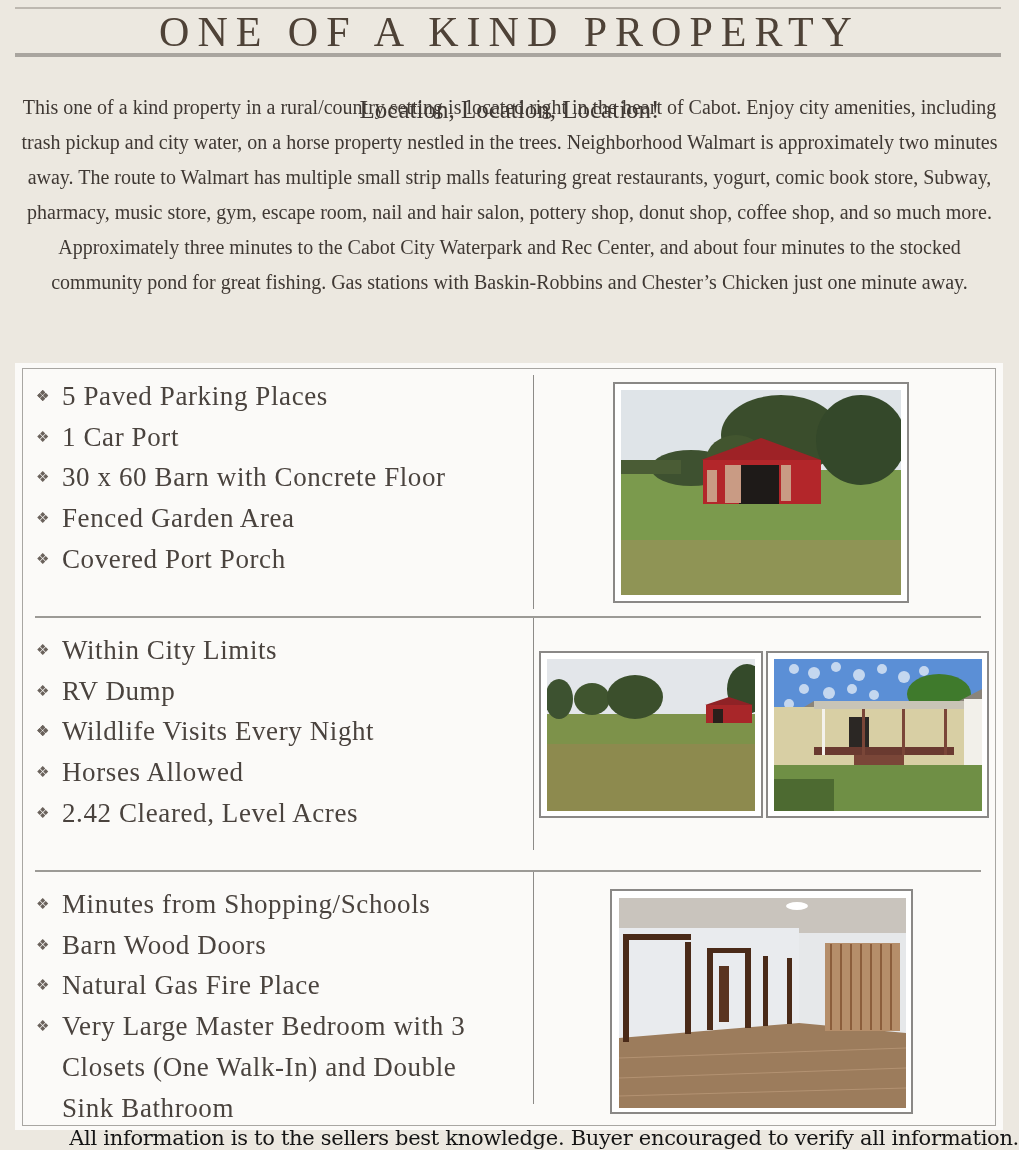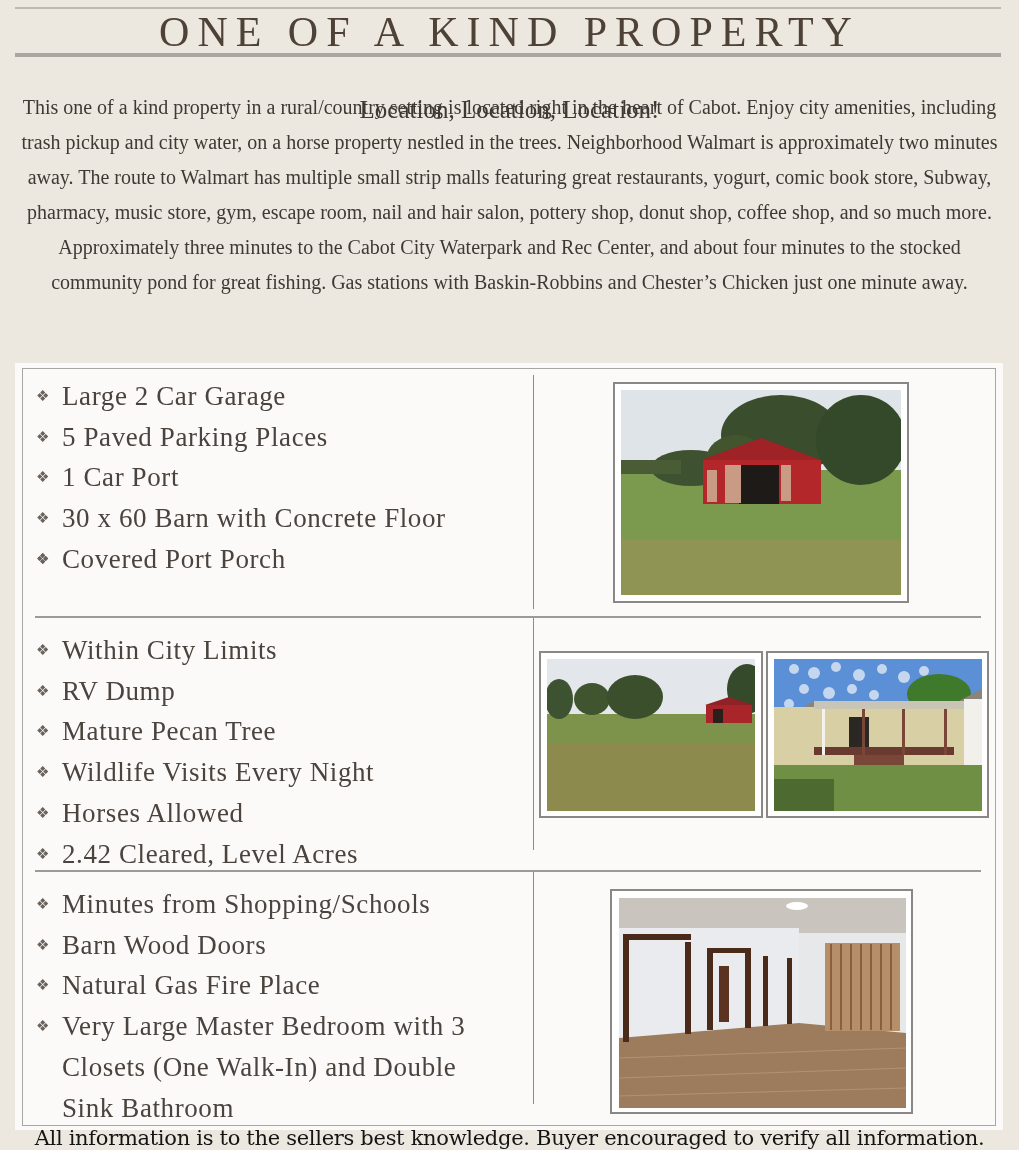--- a/index.html
+++ b/index.html
@@ -42,21 +42,21 @@
   .bullets li .dia {
     position:absolute; left:0; top:0; font-size:15px; color:#6a625c;
     line-height:40.7px;
   }
   .photo {
     position:absolute; background:#fff; border:2px solid #8a8886; box-sizing:border-box;
     overflow:hidden;
   }
   .photo .inner { position:absolute; overflow:hidden; }
   .footer {
-    position:absolute; left:0; width:1019px; top:1125px; text-align:center;
+    position:absolute; left:0; width:1019px; top:1125px; text-align:right;
     font-size:21px; color:#141414; line-height:26px;
     font-family:"DejaVu Serif", serif; letter-spacing:-0.3px;
   }
 </style>
 </head>
 <body>
 
 <div class="top-rule"></div>
 <h1 class="title" style="margin:0;">ONE OF A KIND PROPERTY</h1>
 <div class="title-rule"></div>
@@ -66,25 +66,25 @@
 <div class="card"></div>
 <div class="card-inner"></div>
 
 <div class="vdiv" style="top:375px;height:234px;"></div>
 <div class="hrule" style="top:616px;"></div>
 <div class="vdiv" style="top:618px;height:232px;"></div>
 <div class="hrule" style="top:870px;"></div>
 <div class="vdiv" style="top:872px;height:232px;"></div>
 
 <ul class="bullets" style="top:376px;">
-  <li><span class="dia">❖</span><span>Large 2 Car Garage</span></li>
+  <li><span class="dia">❖</span></li>
   <li><span class="dia">❖</span><span>5 Paved Parking Places</span></li>
   <li><span class="dia">❖</span><span>1 Car Port</span></li>
   <li><span class="dia">❖</span><span>30 x 60 Barn with Concrete Floor</span></li>
-  <li><span class="dia">❖</span></li>
+  <li><span class="dia">❖</span><span>Fenced Garden Area</span></li>
   <li><span class="dia">❖</span><span>Covered Port Porch</span></li>
 </ul>
 
 <div class="photo" style="left:613px;top:382px;width:296px;height:221px;">
   <svg class="inner" style="left:6px;top:6px;" width="280" height="205" viewBox="0 0 280 205">
     <rect width="280" height="205" fill="#dfe4e8"></rect>
     <rect y="80" width="280" height="125" fill="#7b9a4d"></rect>
     <rect y="150" width="280" height="55" fill="#8f9455"></rect>
     <ellipse cx="70" cy="78" rx="40" ry="18" fill="#3e5130"></ellipse>
     <ellipse cx="160" cy="45" rx="60" ry="40" fill="#3a4d2c"></ellipse>
@@ -96,21 +96,21 @@
     <rect x="118" y="75" width="40" height="39" fill="#1e1a18"></rect>
     <rect x="104" y="75" width="16" height="38" fill="#c99b84"></rect>
     <rect x="160" y="75" width="10" height="36" fill="#c99b84"></rect>
     <rect x="86" y="80" width="10" height="32" fill="#c99b84"></rect>
   </svg>
 </div>
 
 <ul class="bullets" style="top:630px;">
   <li><span class="dia">❖</span><span>Within City Limits</span></li>
   <li><span class="dia">❖</span><span>RV Dump</span></li>
-  <li><span class="dia">❖</span><span>Mature Pecan Tree</span></li>
+  <li><span class="dia">❖</span></li>
   <li><span class="dia">❖</span><span>Wildlife Visits Every Night</span></li>
   <li><span class="dia">❖</span><span>Horses Allowed</span></li>
   <li><span class="dia">❖</span><span>2.42 Cleared, Level Acres</span></li>
 </ul>
 
 <div class="photo" style="left:539px;top:651px;width:224px;height:167px;">
   <svg class="inner" style="left:6px;top:6px;" width="208" height="152" viewBox="0 0 208 152">
     <rect width="208" height="152" fill="#e3e6ea"></rect>
     <rect y="55" width="208" height="97" fill="#8d8a4e"></rect>
     <rect y="55" width="208" height="30" fill="#7d924a"></rect>

